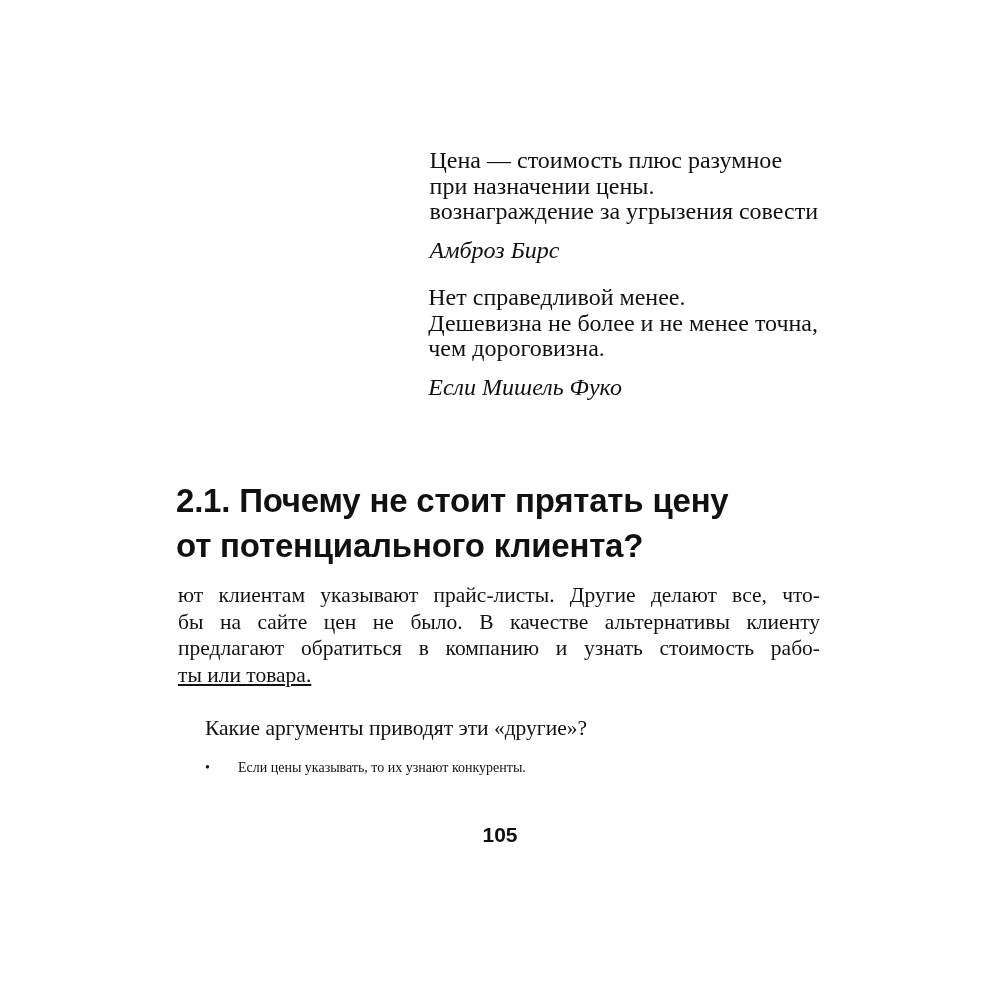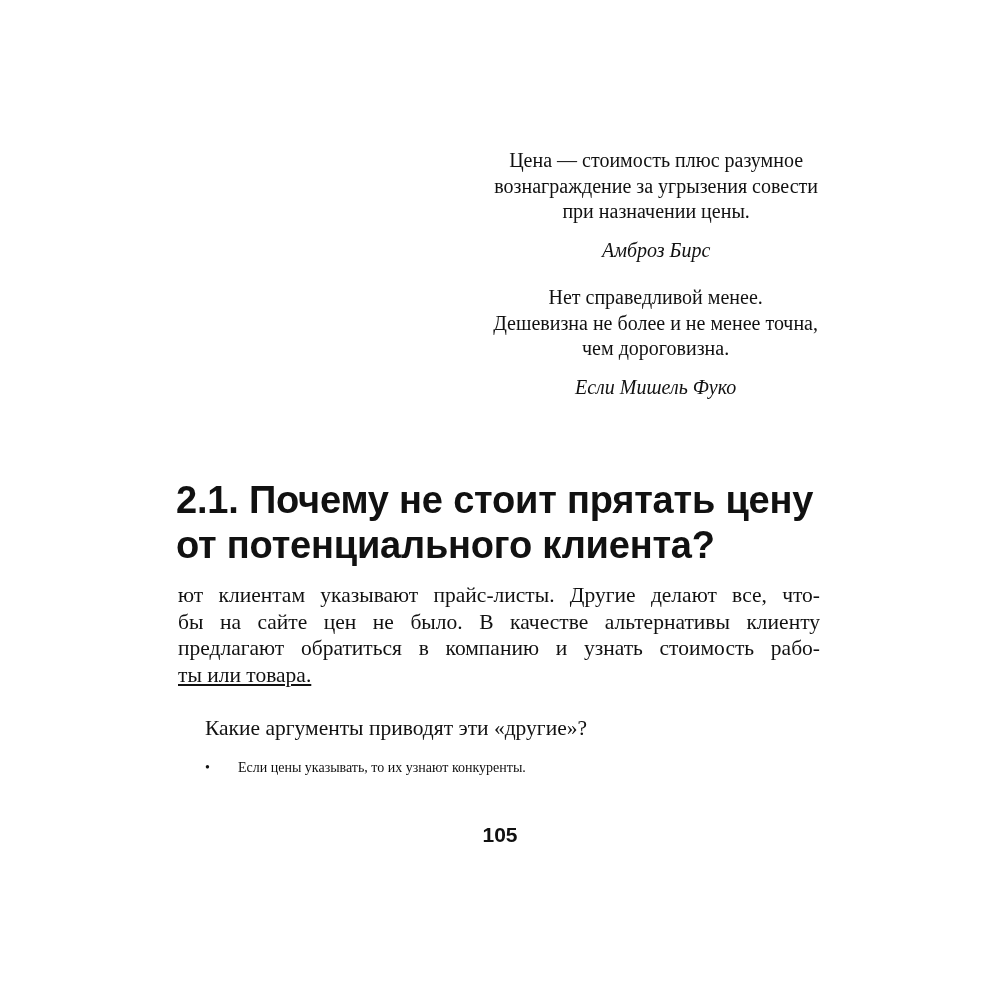--- a/index.html
+++ b/index.html
@@ -1,41 +1,41 @@
 <!DOCTYPE html>
 <html><head>
   <meta charset="utf-8">
   <style>
     html, body { margin: 0; padding: 0; background: #ffffff; }
     body { width: 1000px; height: 1000px; position: relative; overflow: hidden; color: #111; }
     .serif { font-family: "Liberation Serif", "DejaVu Serif", serif; }
     .sans { font-family: "Liberation Sans", "DejaVu Sans", sans-serif; }
-    .epigraph { position: absolute; right: 182px; text-align: center; font-size: 20px; line-height: 25.5px; }
+    .epigraph { position: absolute; right: 182px; text-align: left; font-size: 24px; line-height: 25.5px; }
     .epigraph .line { display: block; white-space: nowrap; }
     .epigraph .author { display: block; font-style: italic; margin-top: 13px; }
     #epi1 { top: 148px; }
     #epi2 { top: 285px; }
-    .heading { position: absolute; left: 176px; top: 478px; font-size: 38px; font-weight: bold; line-height: 45px; letter-spacing: -0.2px; margin: 0; }
+    .heading { position: absolute; left: 176px; top: 478px; font-size: 33px; font-weight: bold; line-height: 45px; letter-spacing: -0.2px; margin: 0; }
     .heading span { display: block; white-space: nowrap; }
     .body { position: absolute; left: 178px; width: 642px; font-size: 21.5px; line-height: 26.6px; }
     .body .line { display: block; white-space: nowrap; text-align: justify; text-align-last: justify; }
     .body .line.last { text-align-last: left; text-decoration: underline; }
     #para1 { top: 582px; }
     .indent { position: absolute; left: 205px; top: 715px; font-size: 21.5px; line-height: 26.6px; white-space: nowrap; }
     .bullet-item { position: absolute; left: 205px; top: 755px; font-size: 14px; line-height: 26.6px; font-weight: normal; white-space: nowrap; }
     .bullet-item .dot { display: inline-block; width: 33px; }
     .page-number { position: absolute; left: 0; width: 1000px; top: 823px; text-align: center; font-size: 21px; font-weight: bold; }
   </style>
 </head>
 <body>
 
 <div class="epigraph serif" id="epi1">
   <span class="line">Цена — стоимость плюс разумное</span>
+  <span class="line">при назначении цены.</span>
   <span class="line">вознаграждение за угрызения совести</span>
-  <span class="line">при назначении цены.</span>
   <span class="author">Амброз Бирс</span>
 </div>
 
 <div class="epigraph serif" id="epi2">
   <span class="line">Нет справедливой менее.</span>
   <span class="line">Дешевизна не более и не менее точна,</span>
   <span class="line">чем дороговизна.</span>
   <span class="author">Если Мишель Фуко</span>
 </div>
 

